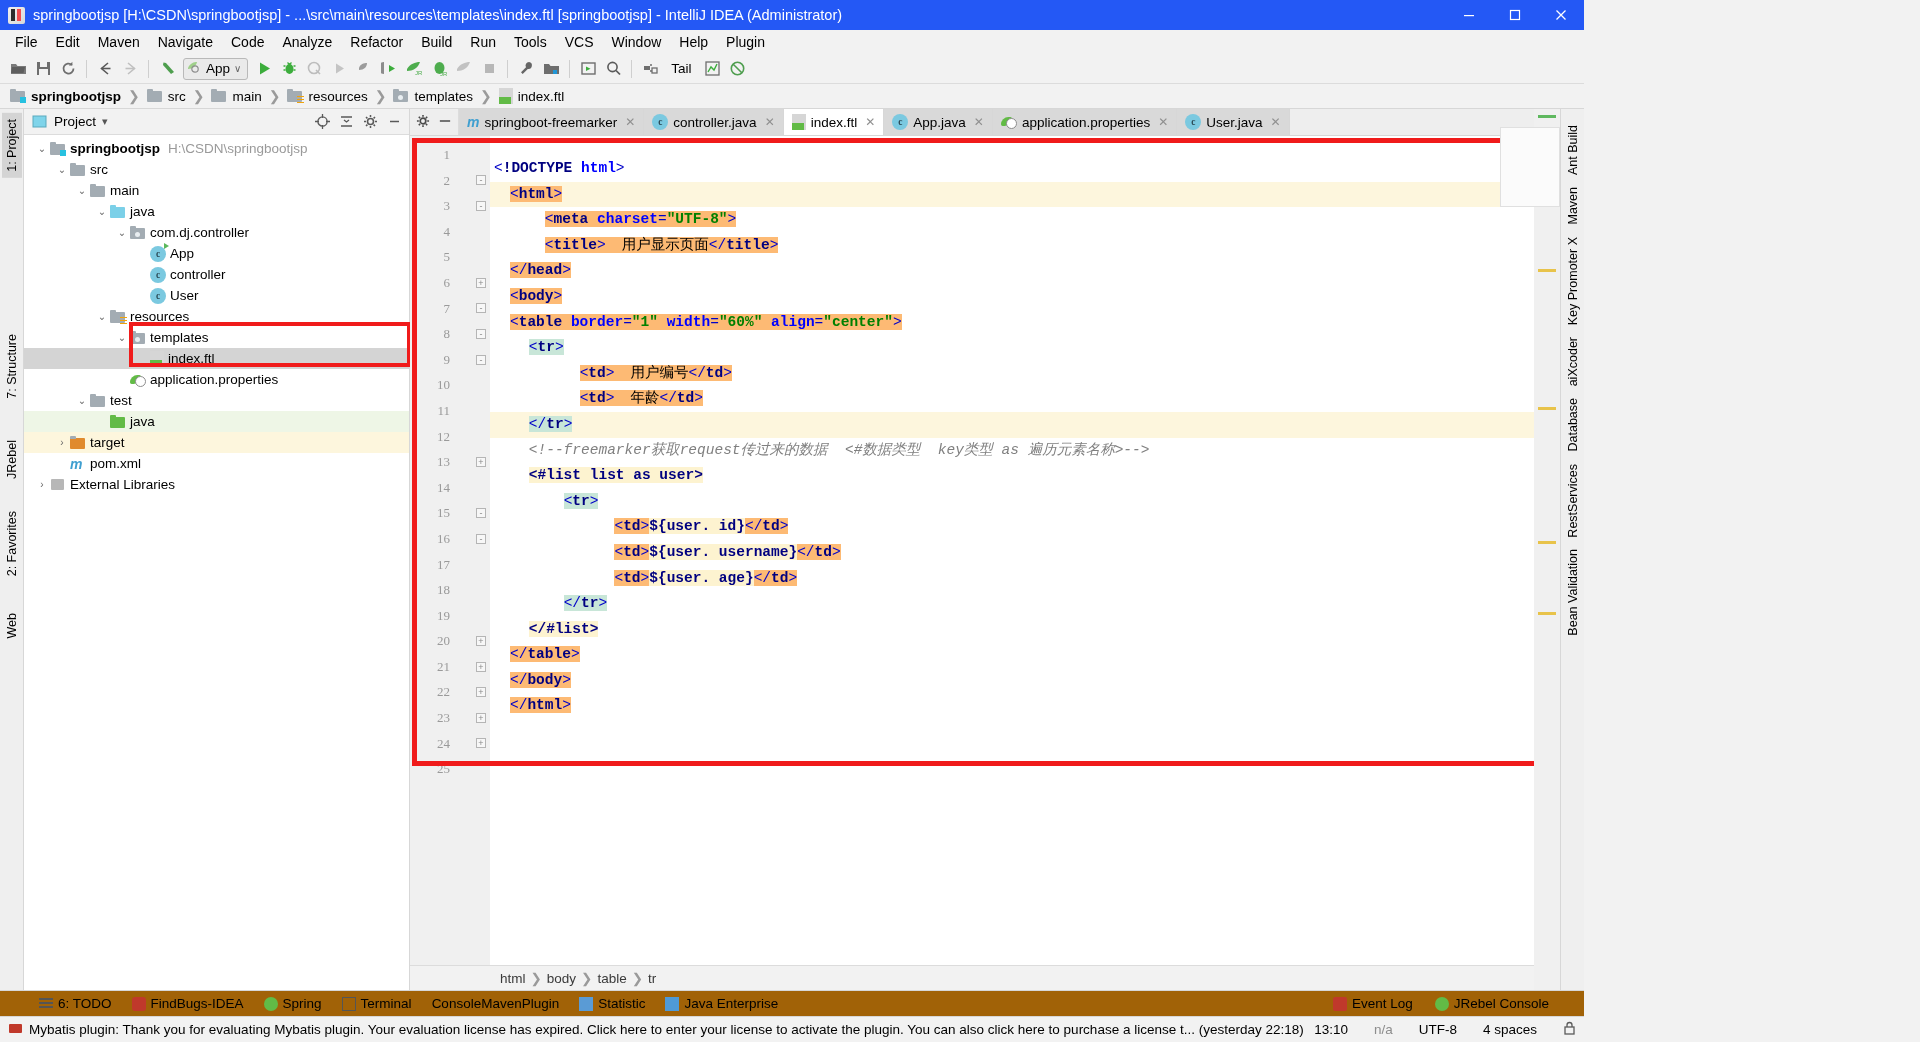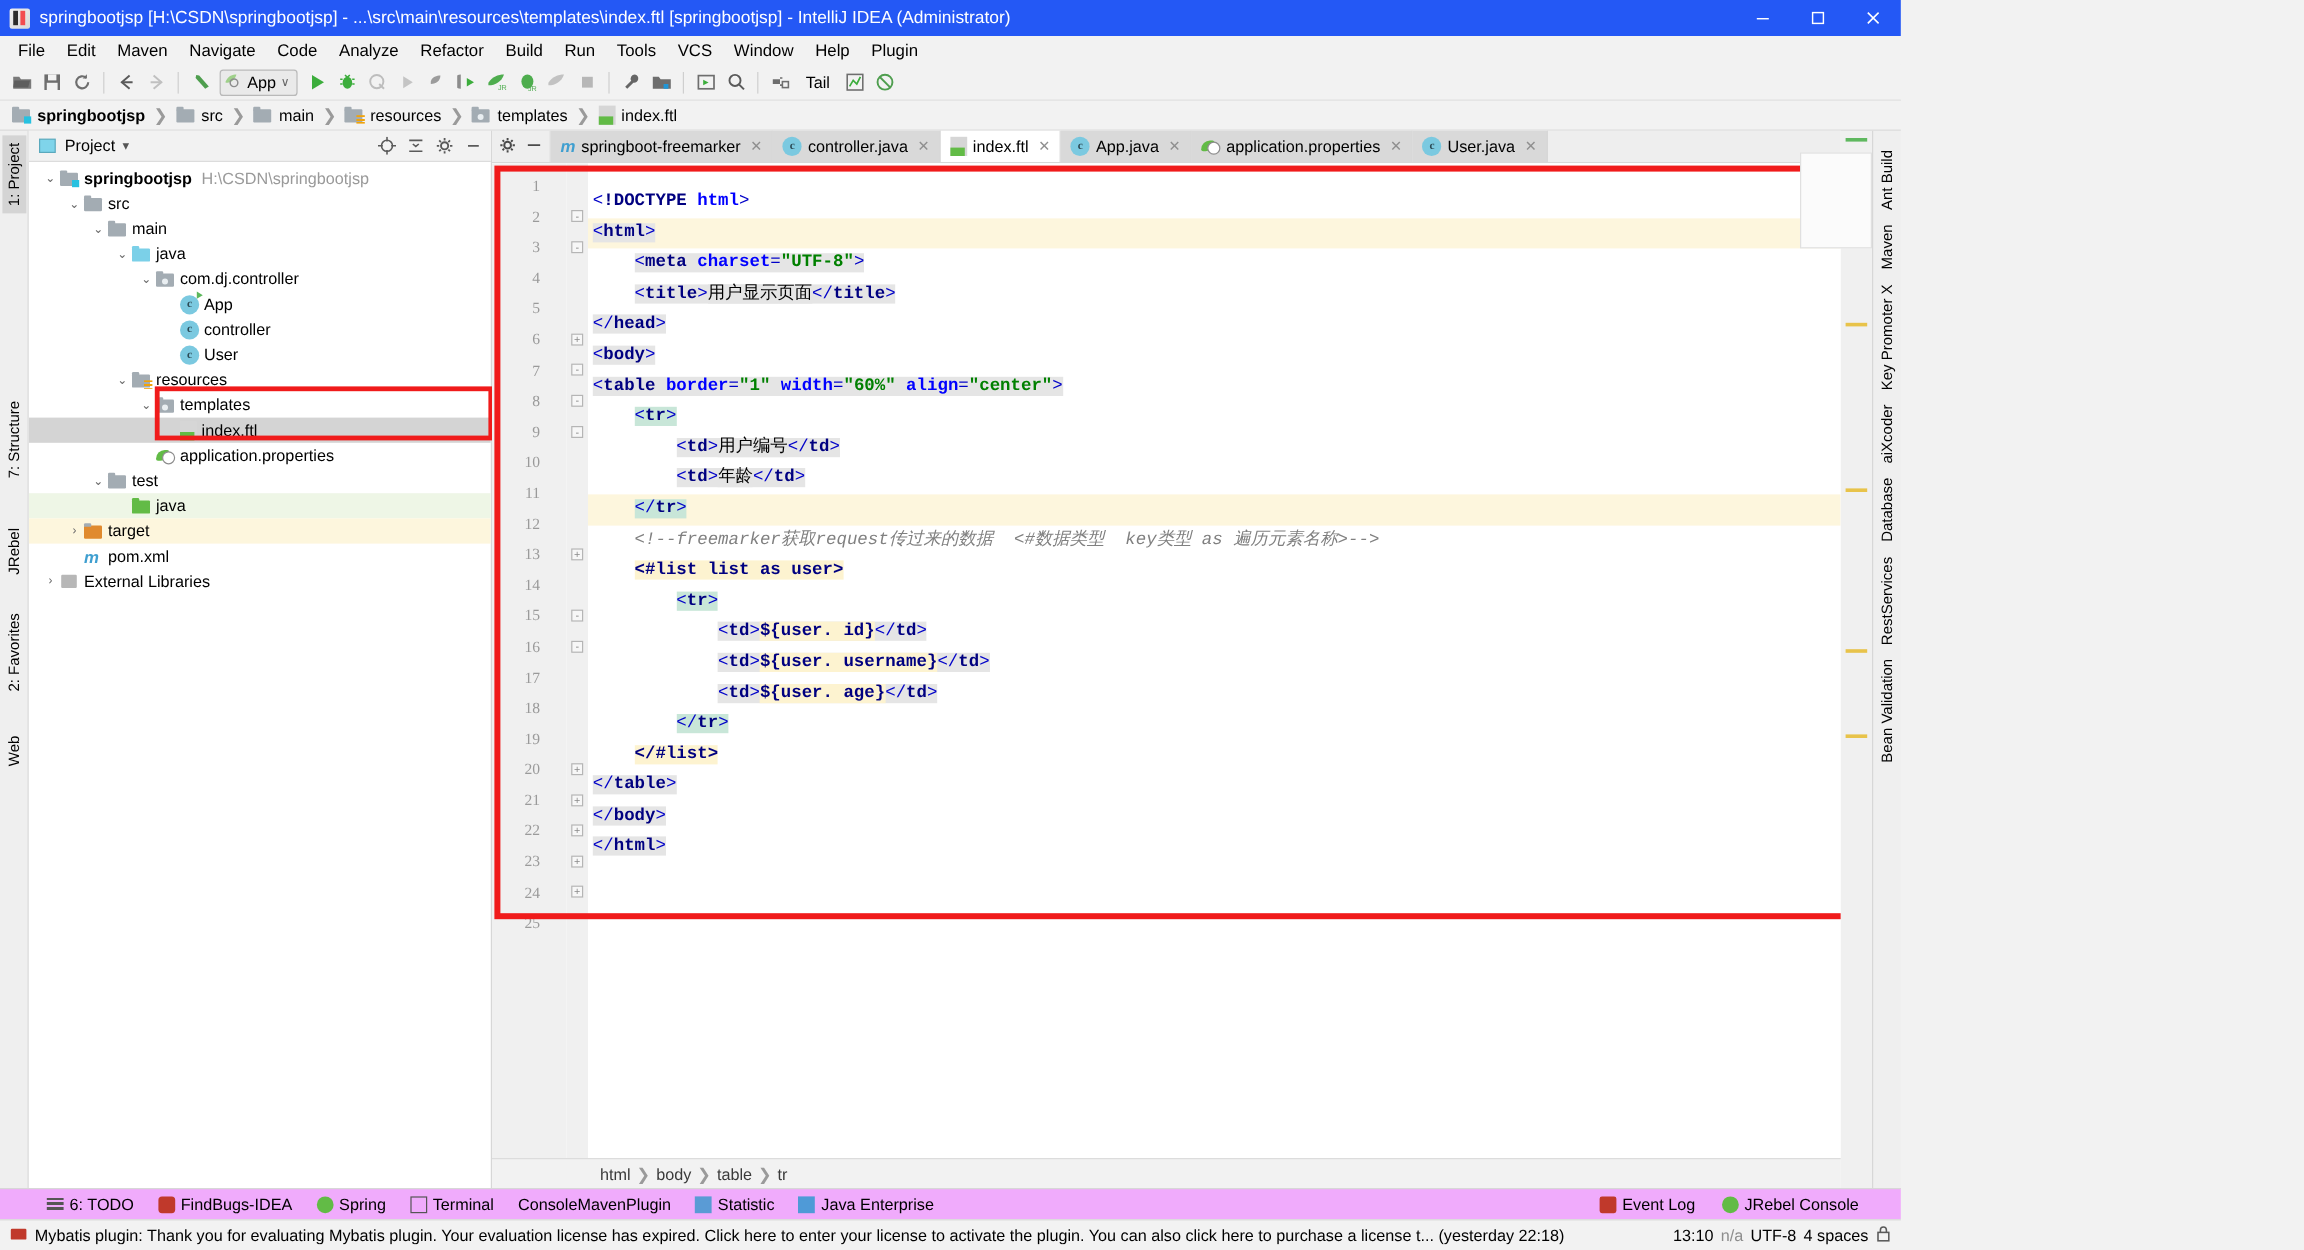--- a/index.html
+++ b/index.html
@@ -197,21 +197,21 @@
   }
   .cl { height:25.6px; line-height:25.6px; white-space:pre; padding-left:4px; }
   .cl.hl { background:#fdf6dd; }
   .tag { color:#000080; font-weight:bold; }
   .brk { color:#0000c8; }
   .attr { color:#0000ff; font-weight:bold; }
   .str { color:#008000; font-weight:bold; }
   .txt { color:#000; }
   .cmt { color:#808080; font-style:italic; }
   .ftl { color:#000080; font-weight:bold; }
-  .hlbg { background:#e5e5e5; }
+  .hlbg { background:#fdba74;margin-left:16px; }
   .tagsel { background:#c8e6d8; }
   .ylw { background:#fdf3d0; }
 
   
   .code-redbox {
     position:absolute; border:5px solid #f01b1b; pointer-events:none;
     left: 0px; top: 0px; width: 0px; height: 0px;
   }
 
   .bcbar {
@@ -222,33 +222,33 @@
   
   .markercol { width:26px; flex:0 0 26px; background:#f0f0f0; position:relative; }
   .mk { position:absolute; left:4px; width:18px; height:3px; }
   .minimap {
     position:absolute; right:0; top:18px; width:60px; height:80px;
     background:#fbfbfb; border:1px solid #e0e0e0;
   }
 
   
   .bottombar {
-    height: 26px; flex:0 0 26px; background:#f0abfc; border-top:1px solid #d7d7d7;
+    height: 26px; flex:0 0 26px; background:#a16207; border-top:1px solid #d7d7d7;
     display:flex; align-items:center; gap:2px; padding-left:30px; font-size:13.5px;
   }
   .bb-item { display:flex;align-items:center;gap:5px;padding:2px 9px;white-space:nowrap; }
   .bb-right { margin-left:auto; display:flex; align-items:center; gap:4px; padding-right:26px; }
 
   
   .statusbar {
     height: 26px; flex:0 0 26px; background:#f2f2f2; border-top:1px solid #d7d7d7;
     display:flex; align-items:center; gap:6px; padding: 0 8px; font-size:13.5px;
   }
   .sb-msg { white-space:nowrap; overflow:hidden; }
-  .sb-right { margin-left:auto; display:flex; align-items:center; gap:6px; white-space:nowrap; }
+  .sb-right { margin-left:auto; display:flex; align-items:center; gap:26px; white-space:nowrap; }
   .na { color:#8d8d8d; }
 
   .plug-ico { width:14px;height:14px;background:#c0392b;border-radius:2px;flex:0 0 14px; }
   .bug-ico { width:14px;height:14px;background:#c0392b;border-radius:3px;flex:0 0 14px; }
   .spring-ico{ width:14px;height:14px;background:#62bb46;border-radius:50%;flex:0 0 14px; }
   .term-ico { width:14px;height:14px;border:1.5px solid #555;flex:0 0 14px; }
   .stat-ico { width:14px;height:14px;background:#5a9bd5;flex:0 0 14px; }
   .je-ico { width:14px;height:14px;background:#4f9ad7;flex:0 0 14px; }
   .todo-ico{ width:14px;height:12px;flex:0 0 14px;
     background: repeating-linear-gradient(to bottom,#555 0 2px,transparent 2px 4px); }

